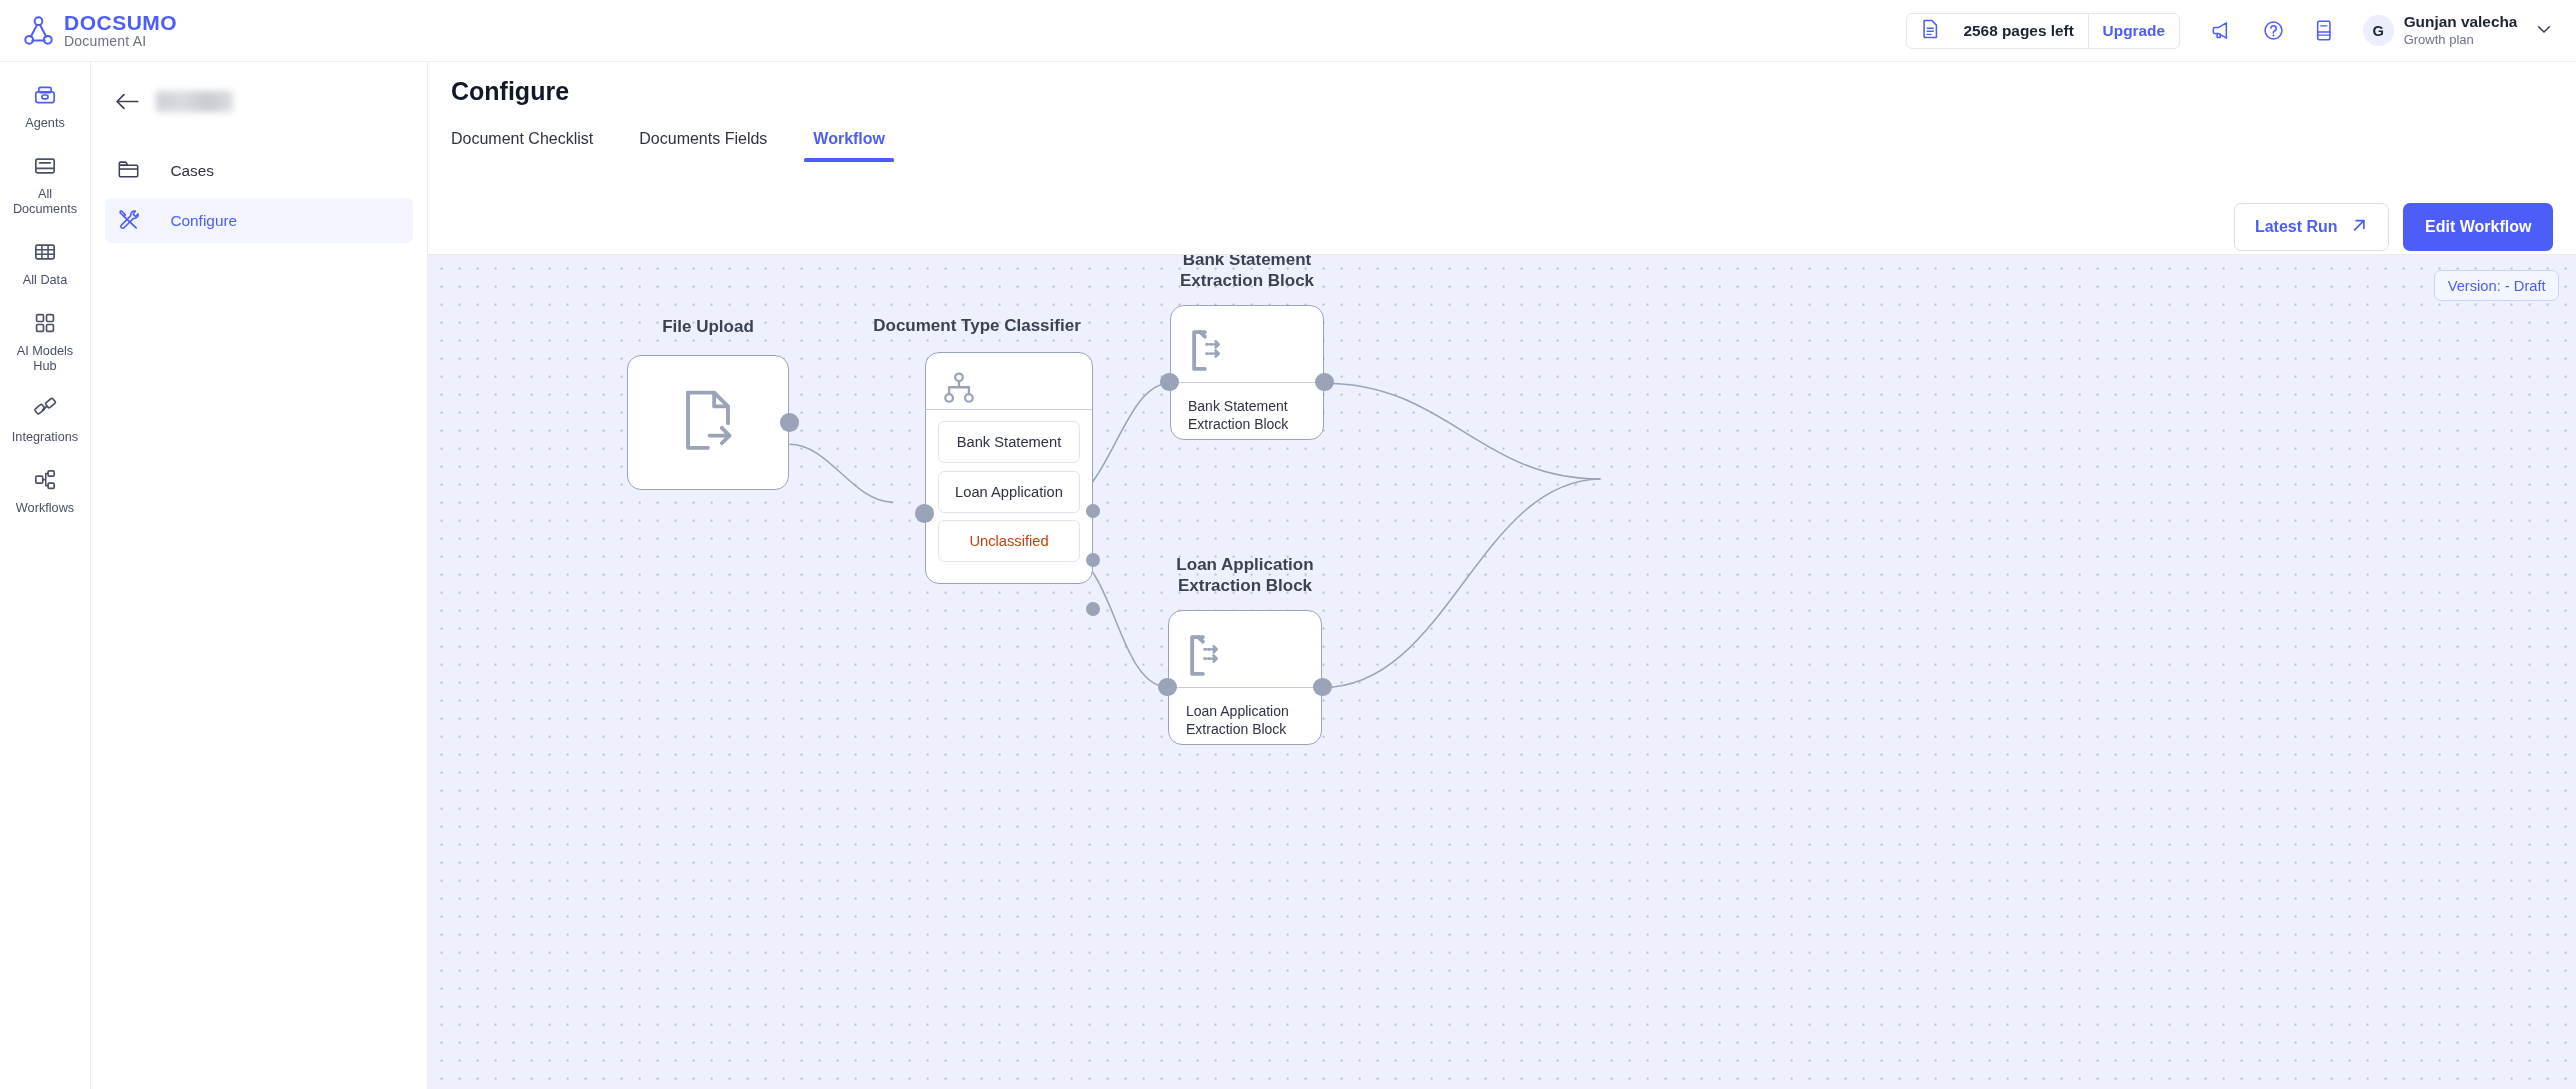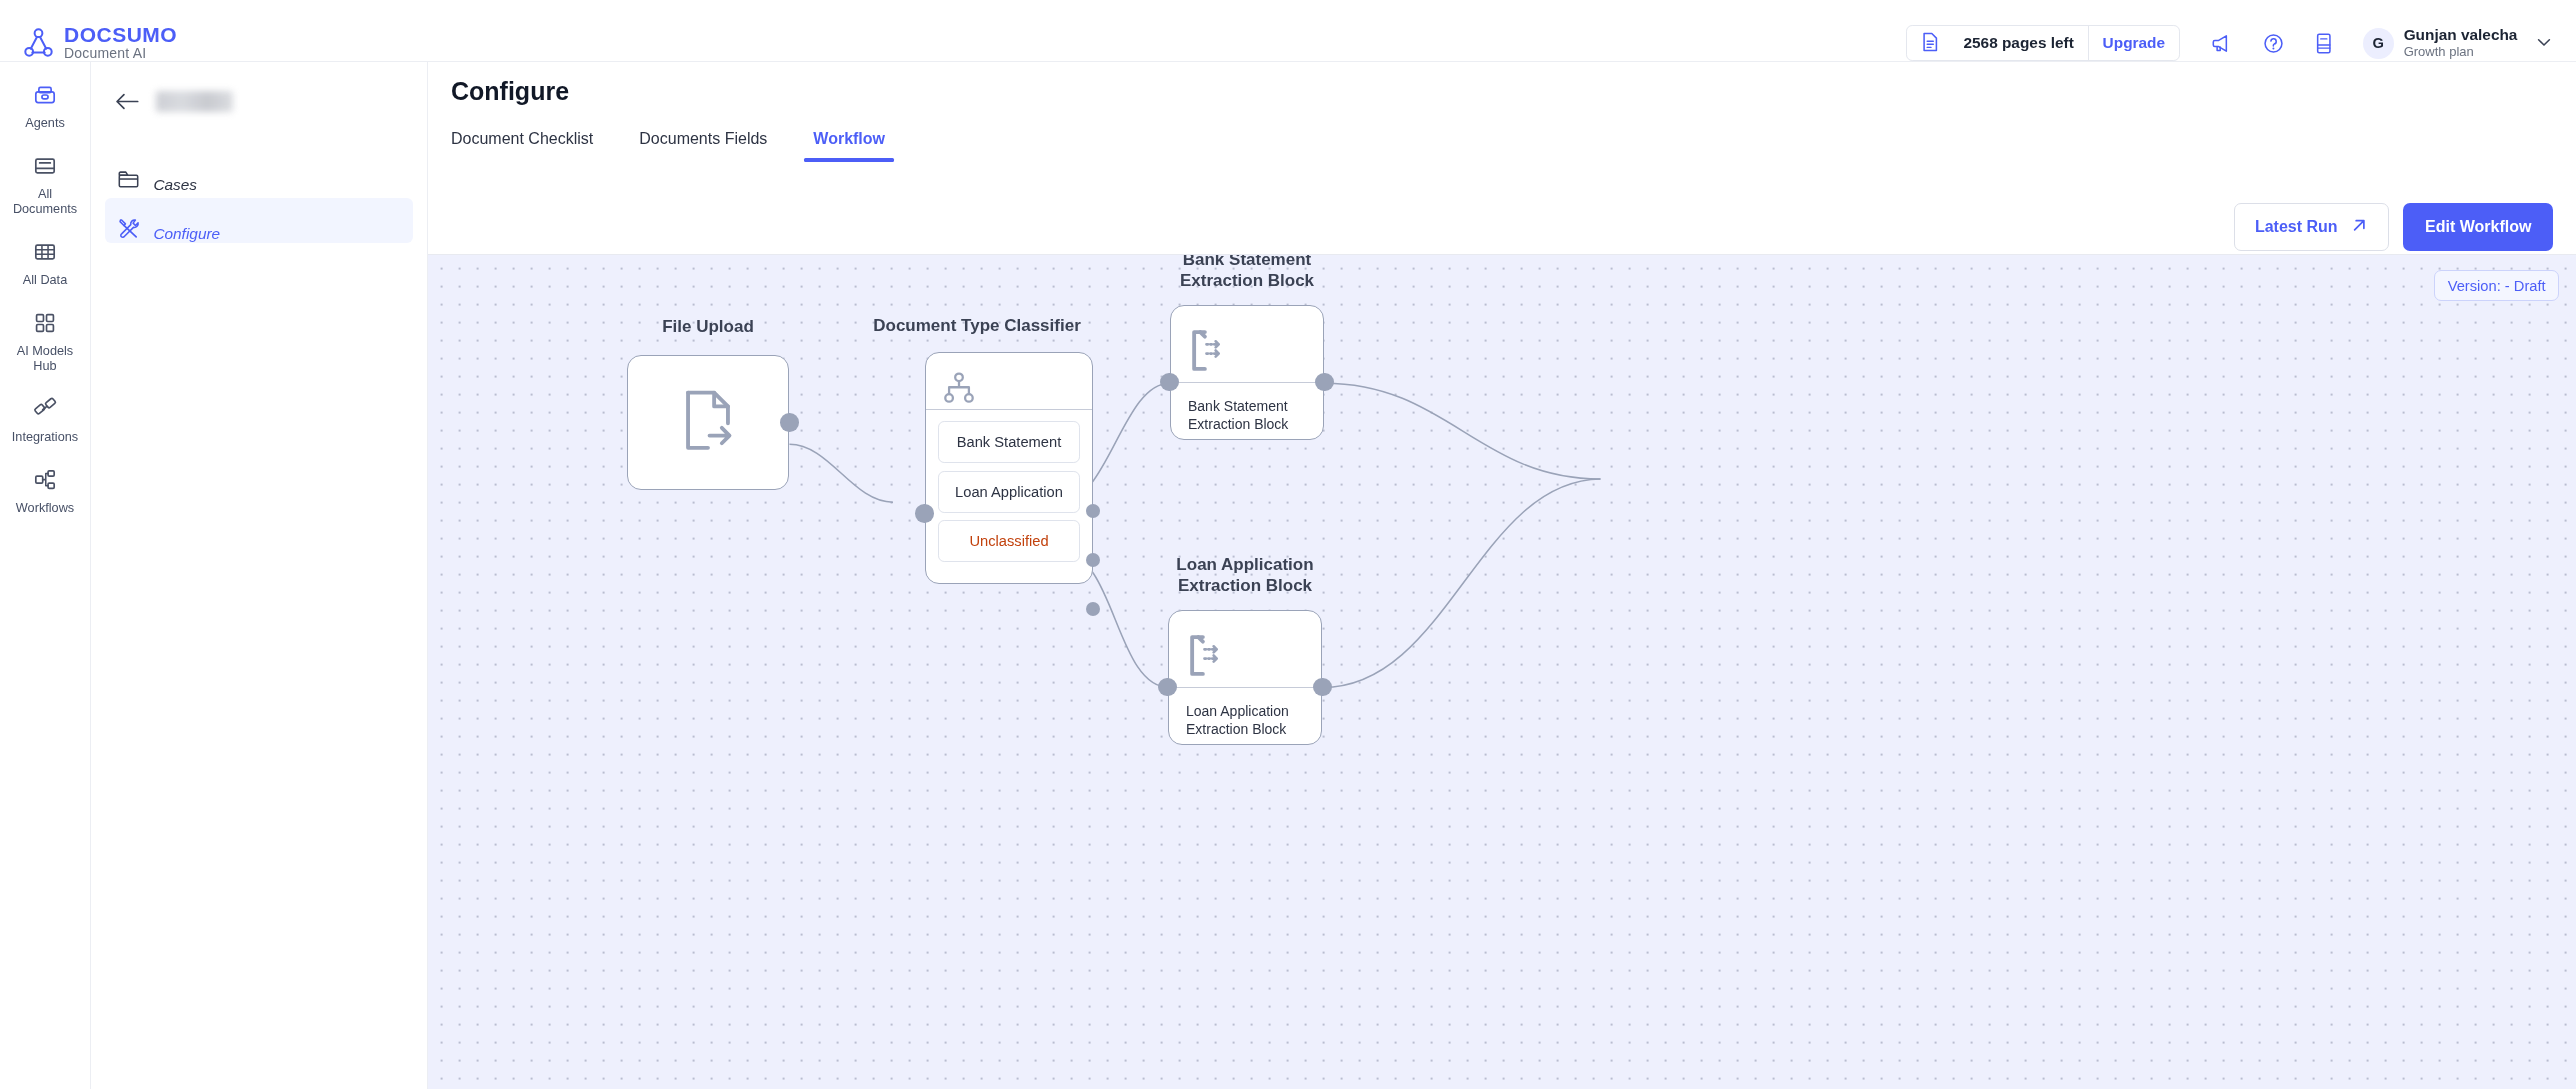--- a/index.html
+++ b/index.html
@@ -8,21 +8,21 @@
     font-family: "Liberation Sans", sans-serif;
     background: #ffffff;
     overflow: hidden;
   }
   .app { position: relative; width: 2576px; height: 1090px; }
 
   
   .topbar {
     position: absolute; left: 0; top: 0; width: 2576px; height: 62px;
     background: #fff; border-bottom: 0.8px solid #eceef3;
-    display: flex; align-items: flex-end; justify-content: space-between;
+    display: flex; align-items: center; justify-content: space-between;
   }
   .brand { display: flex; align-items: center; gap: 10px; padding-left: 23px; }
   .brand-mark { width: 31px; height: 31px; }
   .brand-text { display: flex; flex-direction: column; line-height: 1.05; }
   .brand-title {
     font-size: 21px; font-weight: 700; letter-spacing: 0.5px; color: #4c5ef7;
   }
   .brand-sub { font-size: 14px; color: #6b7280; letter-spacing: 0.2px; }
 
   .topbar-right { display: flex; align-items: center; gap: 0; padding-right: 21.6px; }
@@ -73,22 +73,22 @@
   }
   .panel-head { display: flex; align-items: center; gap: 15.4px; padding: 10.8px 7.7px 0 9.3px; }
   .back-btn { cursor: pointer; display: flex; align-items: center; }
   .panel-title-redacted {
     width: 77px; height: 21.6px; border-radius: 3.1px;
     background: linear-gradient(90deg,#c9cbd1,#d6d8dd,#c4c6cc,#d8dade);
     filter: blur(3.9px); opacity: .92;
   }
   .panel-nav { margin-top: 36px; display: flex; flex-direction: column; gap: 4.6px; }
   .panel-item {
-    display: flex; align-items: flex-end; gap: 13px; height: 45px;
-    padding: 0 12.4px; border-radius: 6.2px; cursor: pointer; font-style: italic;
+    display: flex; align-items: center; gap: 30px; height: 45px;
+    padding: 0 12.4px; border-radius: 6.2px; cursor: pointer;
   }
   .panel-item-label { font-size: 15.4px; color: #2d3343; }
   .panel-item.active { background: #f2f5ff; }
   .panel-item.active .panel-item-label { color: #4c5ef7; }
 
   
   .main { position: absolute; left: 428px; top: 62px; width: 2148px; height: 1028px; background: #fff; }
   .page-title {
     position: absolute; left: 23px; top: 15.4px;
     font-size: 25px; font-weight: 700; color: #111827;

